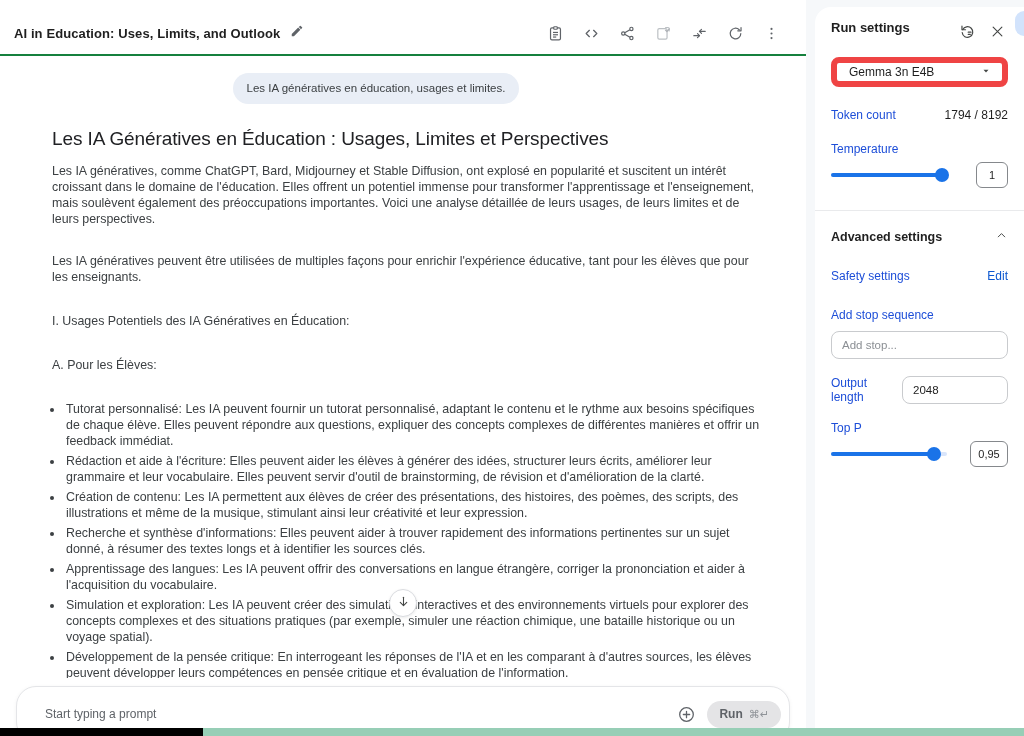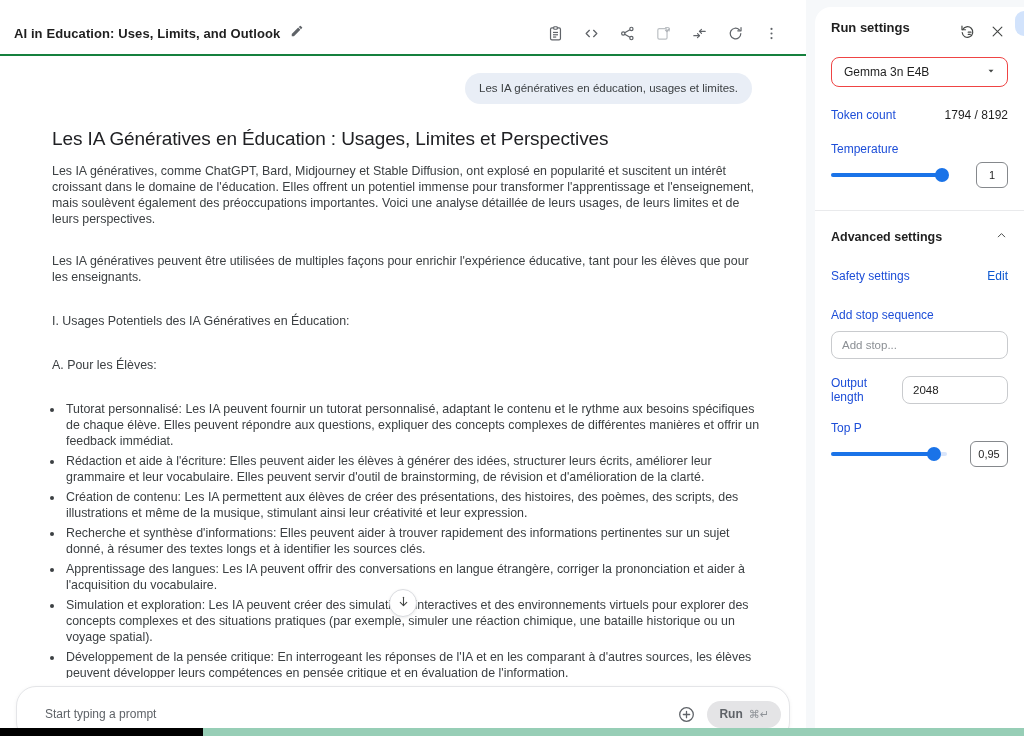--- a/index.html
+++ b/index.html
@@ -11,21 +11,21 @@
   .main { position:absolute; left:0; top:0; width:806px; height:736px; background:#fff; }
   .header { position:absolute; left:0; top:0; width:806px; height:44px; border-bottom:2px solid #15803d; display:flex; align-items:center; padding:0 14px; background:#fff; z-index:5;margin-top:12px; }
   .title { font-size:13px; font-weight:700; color:#1f1f1f; letter-spacing:.1px; }
   .edit-btn { margin-left:10px; display:flex; align-items:center; cursor:pointer; }
   .toolbar { margin-left:auto; display:flex; align-items:center; gap:10px; padding-right:8px; }
   .tbtn { width:26px; height:26px; display:flex; align-items:center; justify-content:center; border-radius:50%; cursor:pointer; }
   .tbtn svg { display:block; }
 
   
   .chat { position:absolute; left:0; top:45px; width:806px; height:633px; overflow:hidden; background:#fff; }
-  .bubble-row { display:flex; justify-content:flex-end; padding:28px 54px 0 0; }
+  .bubble-row { display:flex; justify-content:center; padding:28px 54px 0 0; }
   .bubble { background:#e9eef6; color:#3c4043; font-size:11.5px; padding:8px 14px; border-radius:16px; line-height:1.3; }
   .doc { margin:24px 46px 0 52px; color:#3c4043; }
   .doc h1 { font-size:19px; font-weight:500; color:#202124; letter-spacing:-.1px; margin-bottom:13px; }
   .doc p { font-size:12.4px; line-height:16px; margin-bottom:26px; }
   .doc p.sect { margin-bottom:28px; }
   .doc ul { margin:0 0 28px 12px; }
   .doc li { font-size:12.4px; line-height:16px; margin-bottom:4px; padding-left:2px; }
   .scroll-btn { position:absolute; left:389px; top:589px; width:28px; height:28px; border-radius:50%; background:#fff; border:1px solid #dadce0; display:flex; align-items:center; justify-content:center; cursor:pointer; box-shadow:0 1px 3px rgba(0,0,0,.08); }
 
   
@@ -34,21 +34,21 @@
   .plus-btn { width:26px; height:26px; display:flex; align-items:center; justify-content:center; cursor:pointer; margin-right:8px; }
   .run-btn { background:#e4e4e6; border:none; border-radius:14px; height:27px; padding:0 12px; display:flex; align-items:center; gap:6px; cursor:pointer; }
   .run-label { font-size:12px; font-weight:700; color:#5f6368; }
   .run-short { font-size:11px; color:#8f9398; }
 
   
   .sidebar { position:absolute; left:815px; top:7px; width:209px; height:729px; background:#fff; border-radius:16px 0 0 0; padding:13px 16px 0 16px; z-index:4; }
   .sb-head { display:flex; align-items:flex-start; }
   .sb-title { font-size:13px; font-weight:700; color:#1f1f1f; flex:1; }
   .sb-ic { width:22px; height:22px; display:flex; align-items:center; justify-content:center; cursor:pointer; margin-left:8px; }
-  .model-select { margin-top:15px; height:30px; border:1px solid #ef4444; border-radius:8px; display:flex; align-items:center; padding:0 10px 0 12px; cursor:pointer; background:#fff; }
+  .model-select { margin-top:15px; height:30px; border:6px solid #ef4444; border-radius:8px; display:flex; align-items:center; padding:0 10px 0 12px; cursor:pointer; background:#fff; }
   .model-name { font-size:12px; color:#1f1f1f; flex:1; }
   .row { display:flex; align-items:center; }
   .lab { font-size:12px; color:#1d4ed8; }
   .token-row { margin-top:21px; }
   .token-val { margin-left:auto; font-size:12px; color:#1f1f1f; }
   .temp-label { margin-top:20px; display:block; }
   .slider-row { margin-top:6px; display:flex; align-items:center; }
   .slider { position:relative; height:14px; width:116px; cursor:pointer; }
   .track { position:absolute; top:5px; left:0; width:100%; height:4px; border-radius:2px; background:#d9e5fb; }
   .fill { position:absolute; top:5px; left:0; height:4px; border-radius:2px; background:#1a73e8; }

